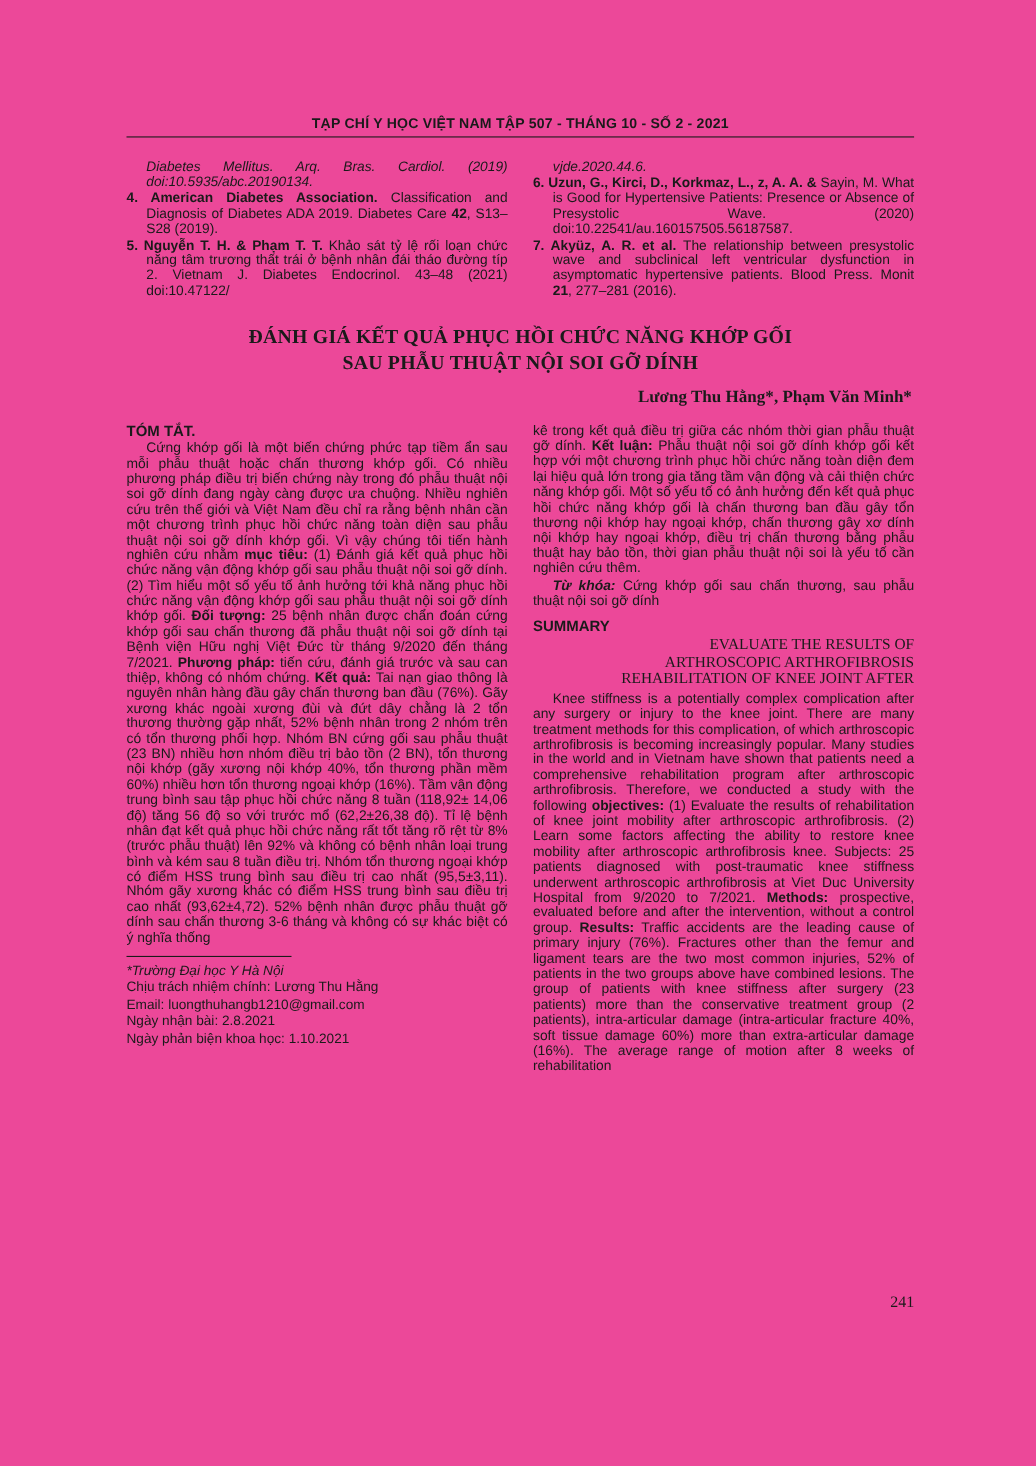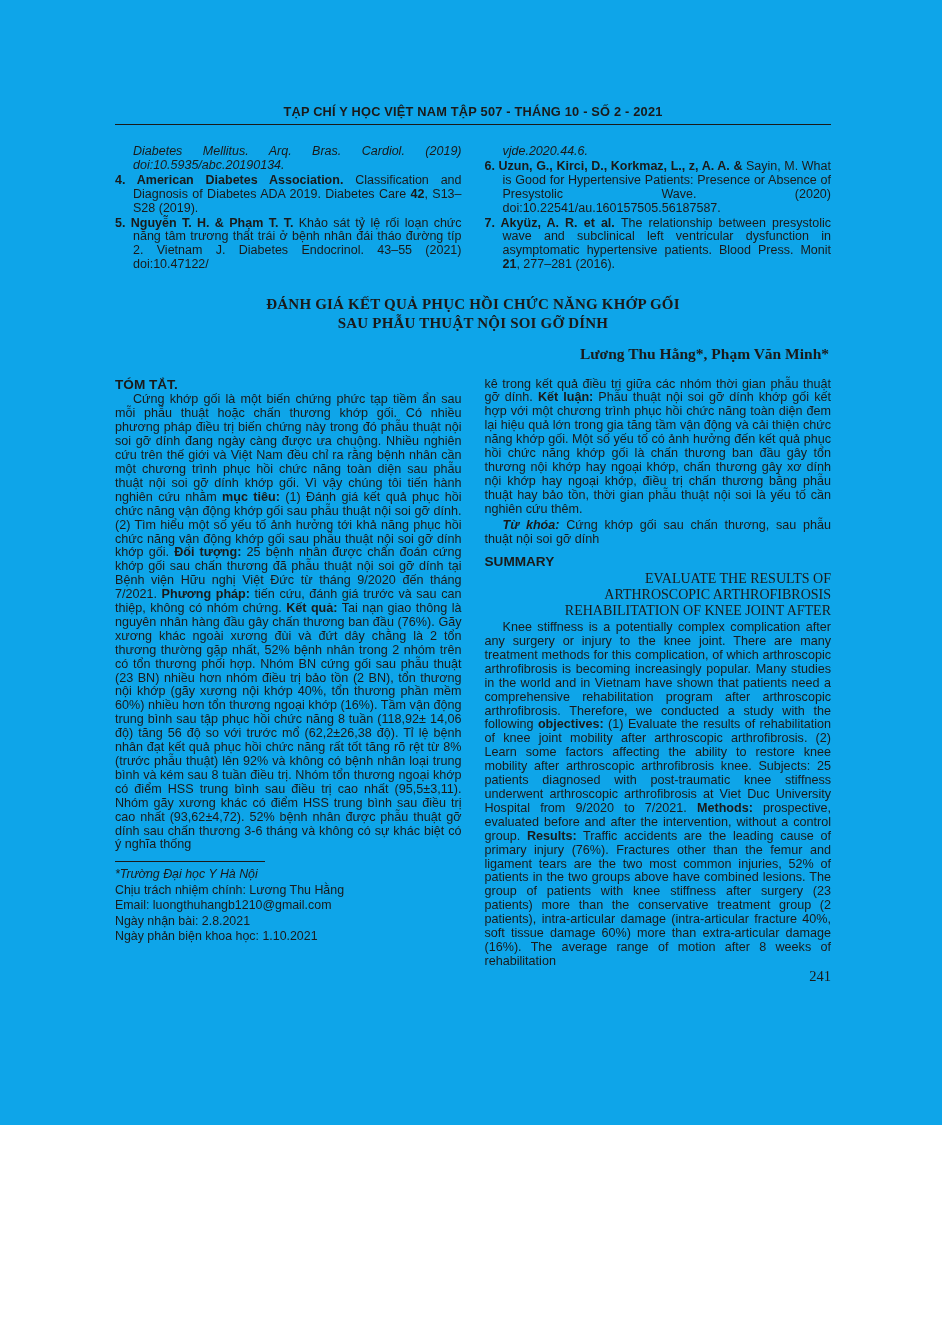--- a/index.html
+++ b/index.html
@@ -1,20 +1,20 @@
 <!DOCTYPE html>
 <html><head>
 <meta charset="utf-8">
 <style>
   * { box-sizing: border-box; }
   html, body { margin: 0; padding: 0; background: #ffffff; }
   .page {
     position: relative;
-    width: 942px; height: 1125px;
-    background: #0ea5e9;
+    width: 942px; height: 1333px;
+    background: #ec4899;
     color: #1a1a1a;
     font-family: "Liberation Sans", sans-serif;
     overflow: hidden;
   }
   .content { position: absolute; left: 115px; top: 104px; width: 716px; }
 
   .header {
     text-align: center;
     font-weight: bold;
     font-size: 12.8px;
@@ -32,21 +32,21 @@
   .refs .col { flex: 1 1 0; min-width: 0; }
   p { margin: 0; }
   .ref { padding-left: 18px; text-indent: -18px; margin-bottom: 1px; }
   .ref.cont { text-indent: 0; font-style: italic; }
 
   .title {
     margin-top: 22px;
     text-align: center;
     font-family: "Liberation Serif", serif;
     font-weight: bold;
-    font-size: 15px;
+    font-size: 18px;
     line-height: 1.28;
     letter-spacing: 0.2px;
   }
   .authors {
     margin-top: 11px;
     text-align: right;
     font-family: "Liberation Serif", serif;
     font-weight: bold;
     font-size: 15.5px;
     padding-right: 2px;
@@ -89,21 +89,21 @@
 
 <div class="page">
   <div class="content">
 
     <div class="header">TẠP CHÍ Y HỌC VIỆT NAM TẬP 507 - THÁNG 10 - SỐ 2 - 2021</div>
 
     <div class="refs">
       <div class="col">
         <p class="ref cont"><span>Diabetes Mellitus. Arq. Bras. Cardiol. (2019) doi:10.5935/abc.20190134.</span></p>
         <p class="ref"><span class="b">4. </span><span class="b">American Diabetes Association. </span><span>Classification and Diagnosis of Diabetes ADA 2019. Diabetes Care </span><span class="b">42</span><span>, S13–S28 (2019).</span></p>
-        <p class="ref"><span class="b">5. </span><span class="b">Nguyễn T. H. &amp; Phạm T. T. </span><span>Khảo sát tỷ lệ rối loạn chức năng tâm trương thất trái ở bệnh nhân đái tháo đường típ 2. Vietnam J. Diabetes Endocrinol. 43–55 (2021) doi:10.47122/</span></p>
+        <p class="ref"><span class="b">5. </span><span class="b">Nguyễn T. H. &amp; Phạm T. T. </span><span>Khảo sát tỷ lệ rối loạn chức năng tâm trương thất trái ở bệnh nhân đái tháo đường típ 2. Vietnam J. Diabetes Endocrinol. 43–48 (2021) doi:10.47122/</span></p>
       </div>
       <div class="col">
         <p class="ref cont"><span>vjde.2020.44.6.</span></p>
         <p class="ref"><span class="b">6. </span><span class="b">Uzun, G., Kirci, D., Korkmaz, L., z, A. A. &amp; </span><span>Sayin, M. What is Good for Hypertensive Patients: Presence or Absence of Presystolic Wave. (2020) doi:10.22541/au.160157505.56187587.</span></p>
         <p class="ref"><span class="b">7. </span><span class="b">Akyüz, A. R. et al. </span><span>The relationship between presystolic wave and subclinical left ventricular dysfunction in asymptomatic hypertensive patients. Blood Press. Monit </span><span class="b">21</span><span>, 277–281 (2016).</span></p>
       </div>
     </div>
 
     <div class="title">
       <div>ĐÁNH GIÁ KẾT QUẢ PHỤC HỒI CHỨC NĂNG KHỚP GỐI</div>

